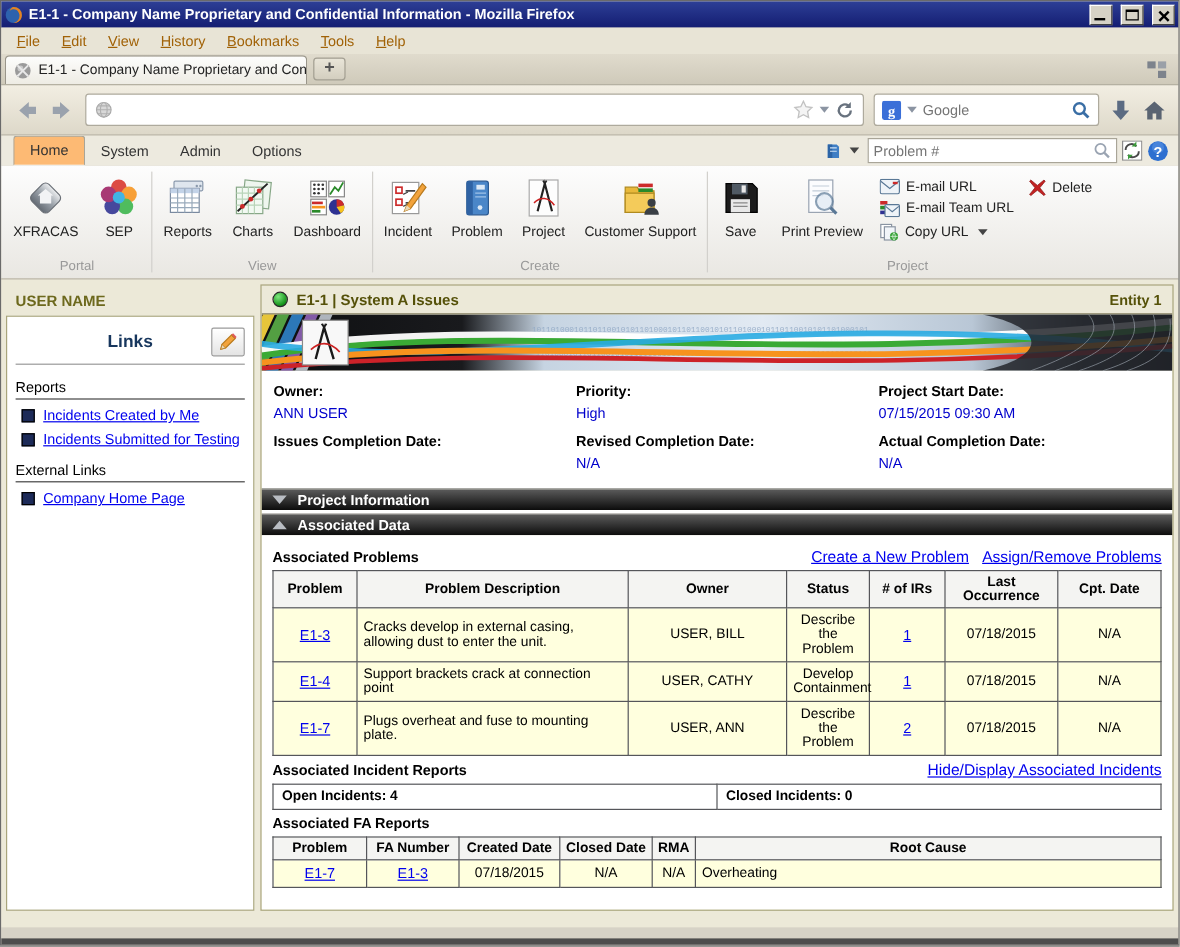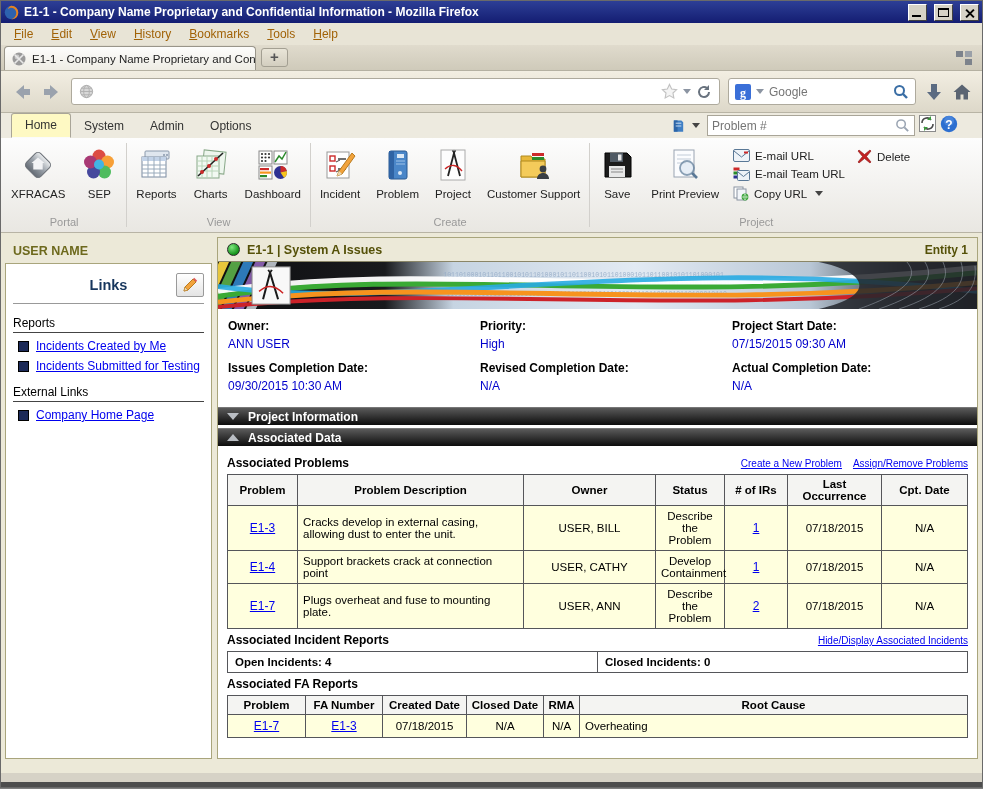--- a/index.html
+++ b/index.html
@@ -30,22 +30,22 @@
   .navbar { height:42px; background:linear-gradient(#f2eee2,#ddd8c9); display:flex; align-items:center; padding:0 10px; gap:8px; border-bottom:1px solid #b8b4a5; }
   .urlbar { flex:1; height:27px; background:#fff; border:1px solid #aeaa9d; border-radius:3px; display:flex; align-items:center; padding:0 7px; gap:5px; }
   .url-input { border:none; outline:none; flex:1; font-size:12px; min-width:20px; }
   .searchbox { width:188px; height:27px; background:#fff; border:1px solid #aeaa9d; border-radius:3px; display:flex; align-items:center; padding:0 6px; gap:5px; }
   .search-input { border:none; outline:none; flex:1; font-size:12px; min-width:10px; color:#444; }
   .caret { width:0; height:0; border-left:4px solid transparent; border-right:4px solid transparent; border-top:5px solid #8b94a2; }
 
   
   .ribbon-tabrow { height:25px; background:#edeadf; display:flex; align-items:flex-end; padding:0 10px; position:relative; }
   .rtab { padding:4px 13px 5px; font-size:12px; color:#333; }
-  .rtab.active { background:#fef9c3; border:1px solid #a9a598; border-bottom-color:#fbfbfa; border-radius:3px 3px 0 0; font-weight:normal; }
-  .rsearch { position:absolute; right:24px; bottom:2px; display:flex; gap:4px; }
+  .rtab.active { background:#fdba74; border:1px solid #a9a598; border-bottom-color:#fbfbfa; border-radius:3px 3px 0 0; font-weight:normal; }
+  .rsearch { position:absolute; right:8px; bottom:2px; display:flex; align-items:center; gap:4px; }
   .rsearch-input-wrap { display:flex; align-items:center; background:#fff; border:1px solid #a9a598; height:21px; width:208px; padding:0 4px; gap:4px; }
   .rsearch-input { border:none; outline:none; flex:1; font-size:12px; color:#555; min-width:10px; }
   .rsearch-btn { display:flex; align-items:center; gap:3px; padding:1px 3px; }
   .ribbon-body { height:95px; background:linear-gradient(#fdfdfd,#e9e7e2); border-bottom:1px solid #b8b4a5; display:flex; padding:0 2px; }
   .rgroup { display:flex; flex-direction:column; }
   .rgroup-btns { flex:1; display:flex; align-items:flex-start; padding-top:3px; }
   .rbtn { display:flex; flex-direction:column; align-items:center; gap:5px; padding:6px 8px 2px; font-size:11.5px; color:#222; white-space:nowrap; }
   .rgroup-label { text-align:center; color:#999; font-size:11px; padding:2px 0 4px; }
   .rsep { width:1px; background:#d2d0cc; margin:5px 1px; }
   .rsmall-col { display:flex; flex-direction:column; gap:5px; padding:8px 6px 0; }
@@ -75,21 +75,21 @@
   .info-grid { display:grid; grid-template-columns:252px 252px 1fr; }
   .info-label { font-weight:bold; font-size:12px; color:#000; padding:2px 0; }
   .info-value { font-size:12px; color:#0000CC; padding:2px 0 8px; }
   .bar-gap { height:3px; background:#fff; }
   .collapse-bar { height:18px; background:linear-gradient(#5a5a5a,#0c0c0c); color:#fff; font-weight:bold; font-size:12px; display:flex; align-items:center; gap:9px; padding:0 9px; border-top:1px solid #777; }
   .tri-down { width:0; height:0; border-left:6px solid transparent; border-right:6px solid transparent; border-top:7px solid #b9bdc3; }
   .tri-up { width:0; height:0; border-left:6px solid transparent; border-right:6px solid transparent; border-bottom:7px solid #b9bdc3; }
   .data-area { flex:1; background:#ffffff; padding:10px 9px; overflow:hidden; }
   .section-head { display:flex; align-items:baseline; }
   .section-title { font-weight:bold; font-size:12px; color:#000; flex:1; }
-  .section-link { color:#0000EE; text-decoration:underline; font-size:10px; margin-left:11px; cursor:pointer; }
+  .section-link { color:#0000EE; text-decoration:underline; font-size:13px; margin-left:11px; cursor:pointer; }
   table { border-collapse:collapse; margin-top:4px; width:100%; table-layout:fixed; }
   th { background:#f4f4f2; border:1px solid #55565a; font-size:11.5px; padding:3px 4px; color:#000; }
   td { background:#ffffde; border:1px solid #55565a; font-size:11.5px; padding:4px 5px; text-align:center; color:#000; }
   td.left { text-align:left; }
   td.white { background:#fff; font-weight:bold; text-align:left; padding:4px 7px; }
   .blk { margin-top:4px; }
 
   .statusbar { height:9px; background:#d6d2c6; }
   .bottom-strip { height:8px; background:#4d4d4d; }
   .icon { flex:none; display:inline-flex; }
@@ -583,21 +583,20 @@
           <div>
               <div class="info-label">Priority:</div>
                <div class="info-value">High</div>
             </div>
           <div>
               <div class="info-label">Project Start Date:</div>
                <div class="info-value">07/15/2015 09:30 AM</div>
             </div>
           <div>
               <div class="info-label">Issues Completion Date:</div>
-               <div class="info-value">09/30/2015 10:30 AM</div>
             </div>
           <div>
               <div class="info-label">Revised Completion Date:</div>
                <div class="info-value">N/A</div>
             </div>
           <div>
               <div class="info-label">Actual Completion Date:</div>
                <div class="info-value">N/A</div>
             </div>
         </div>

